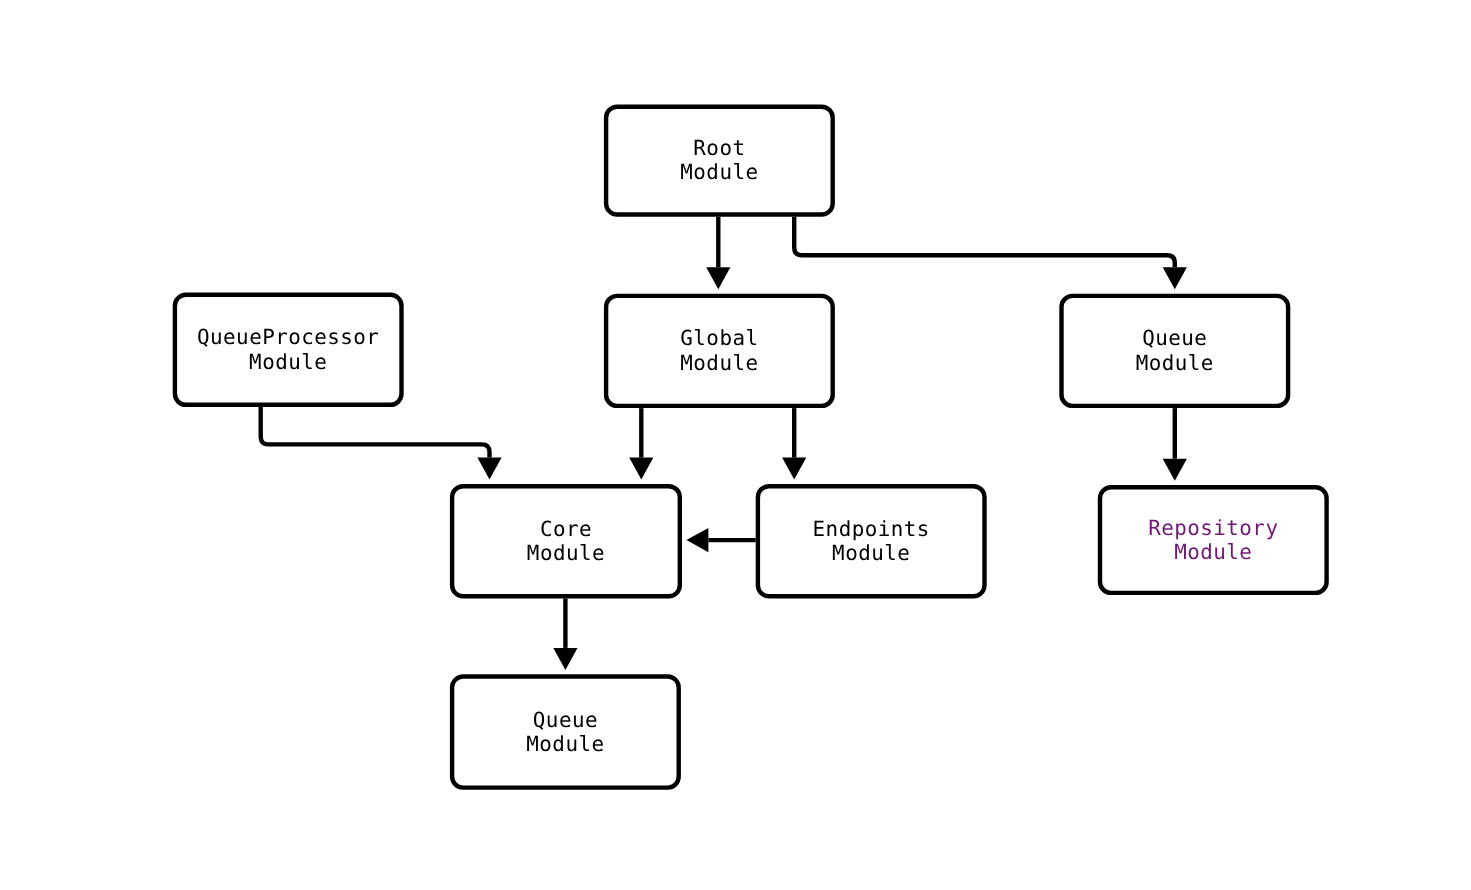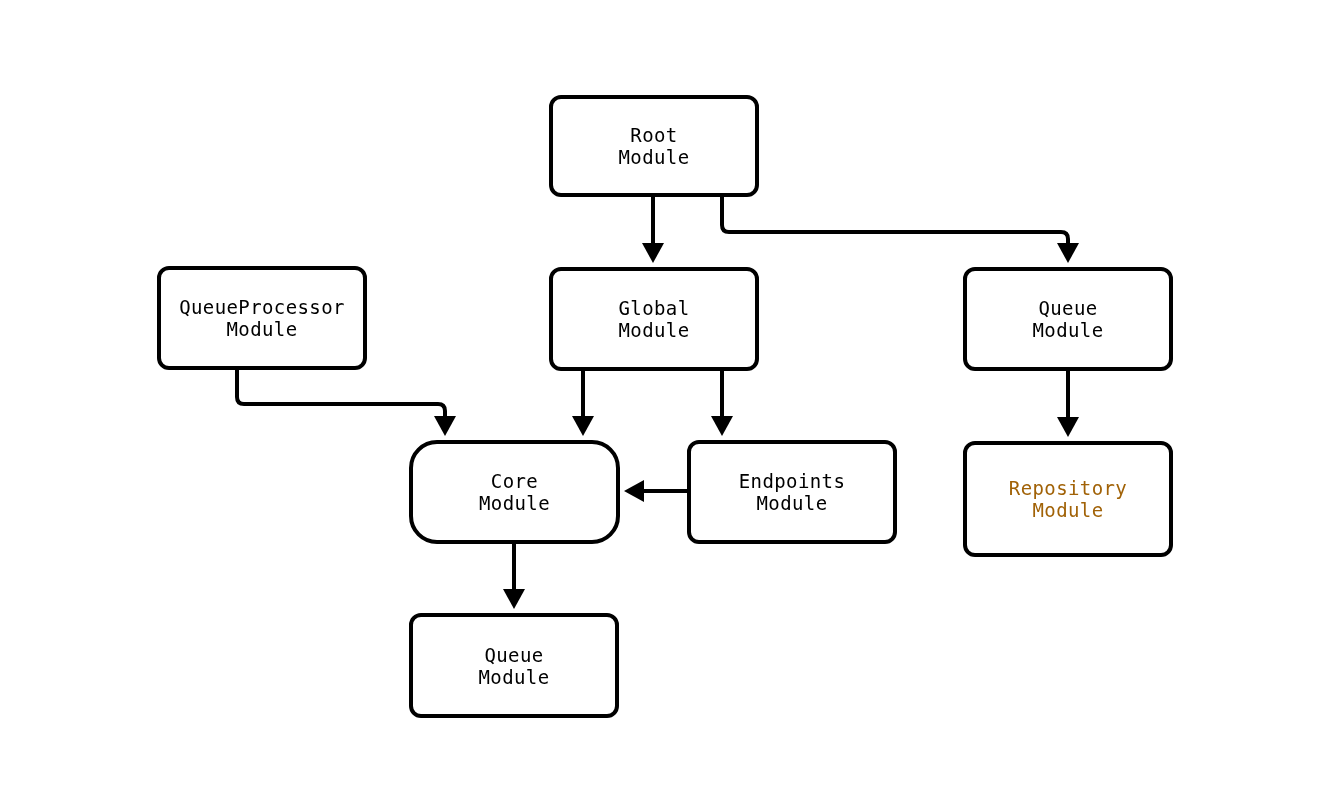--- a/index.html
+++ b/index.html
@@ -93,31 +93,31 @@
   <div class="node" style="left: 549px; top: 267px; width: 210px; height: 104px; border-color: rgb(0, 0, 0); color: rgb(0, 0, 0);">
     <span class="line1">Global</span>
     <span class="line2">Module</span>
   </div>
 
   <div class="node" style="left: 963px; top: 267px; width: 210px; height: 104px; border-color: rgb(0, 0, 0); color: rgb(0, 0, 0);">
     <span class="line1">Queue</span>
     <span class="line2">Module</span>
   </div>
 
-  <div class="node" style="left: 409px; top: 440px; width: 211px; height: 104px; border-color: rgb(0, 0, 0); color: rgb(0, 0, 0); border-radius: 28px;">
+  <div class="node" style="left: 409px; top: 440px; width: 211px; height: 104px; border-color: rgb(0, 0, 0); color: rgb(0, 0, 0);">
     <span class="line1">Core</span>
     <span class="line2">Module</span>
   </div>
 
   <div class="node" style="left: 687px; top: 440px; width: 210px; height: 104px; border-color: rgb(0, 0, 0); color: rgb(0, 0, 0);">
     <span class="line1">Endpoints</span>
     <span class="line2">Module</span>
   </div>
 
-  <div class="node" style="left: 963px; top: 441px; width: 210px; height: 116px; border-color: rgb(0, 0, 0); color: #a16207;">
+  <div class="node" style="left: 998px; top: 441px; width: 210px; height: 100px; border-color: rgb(0, 0, 0); color: #701a75;">
     <span class="line1">Repository</span>
     <span class="line2">Module</span>
   </div>
 
   <div class="node" style="left: 409px; top: 613px; width: 210px; height: 105px; border-color: rgb(0, 0, 0); color: rgb(0, 0, 0);">
     <span class="line1">Queue</span>
     <span class="line2">Module</span>
   </div>
 
 </div>

